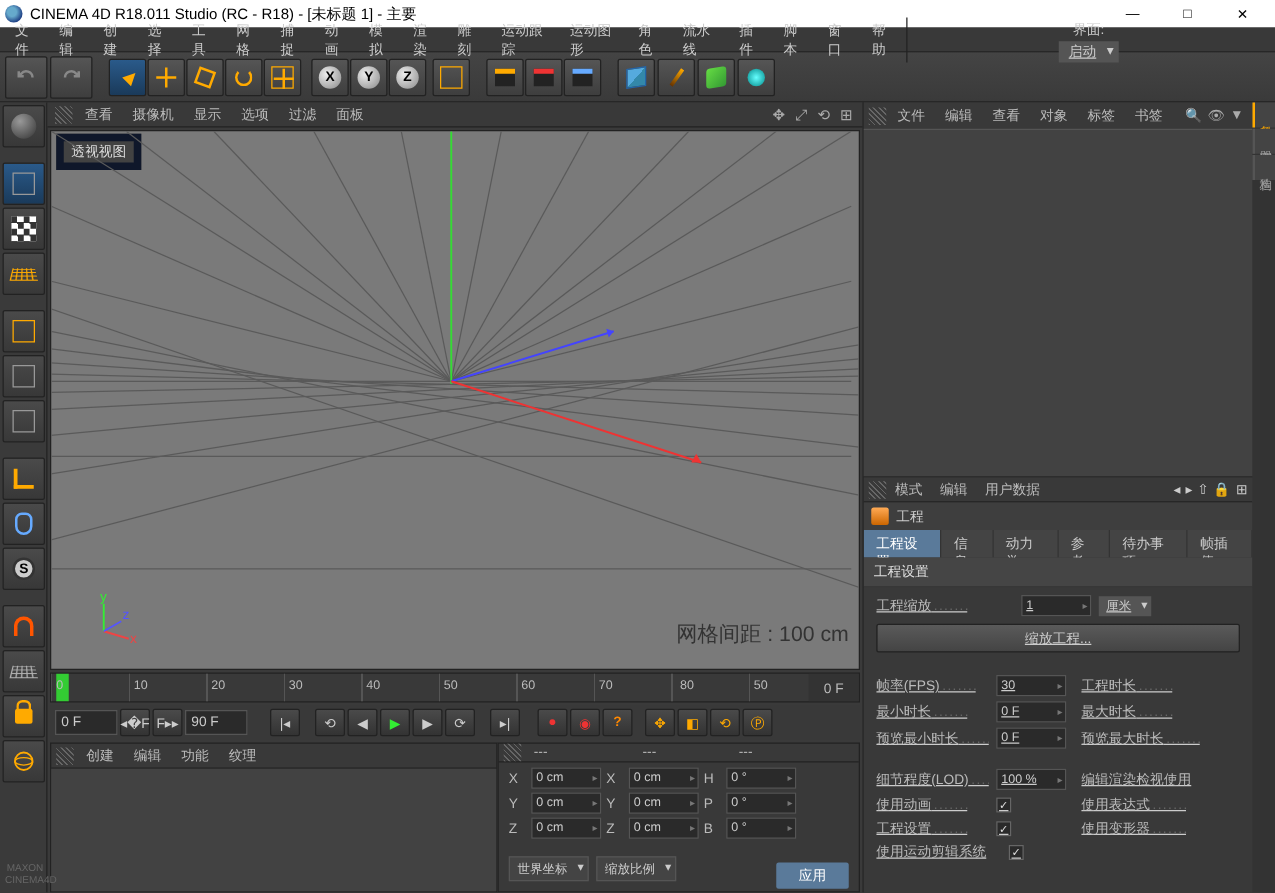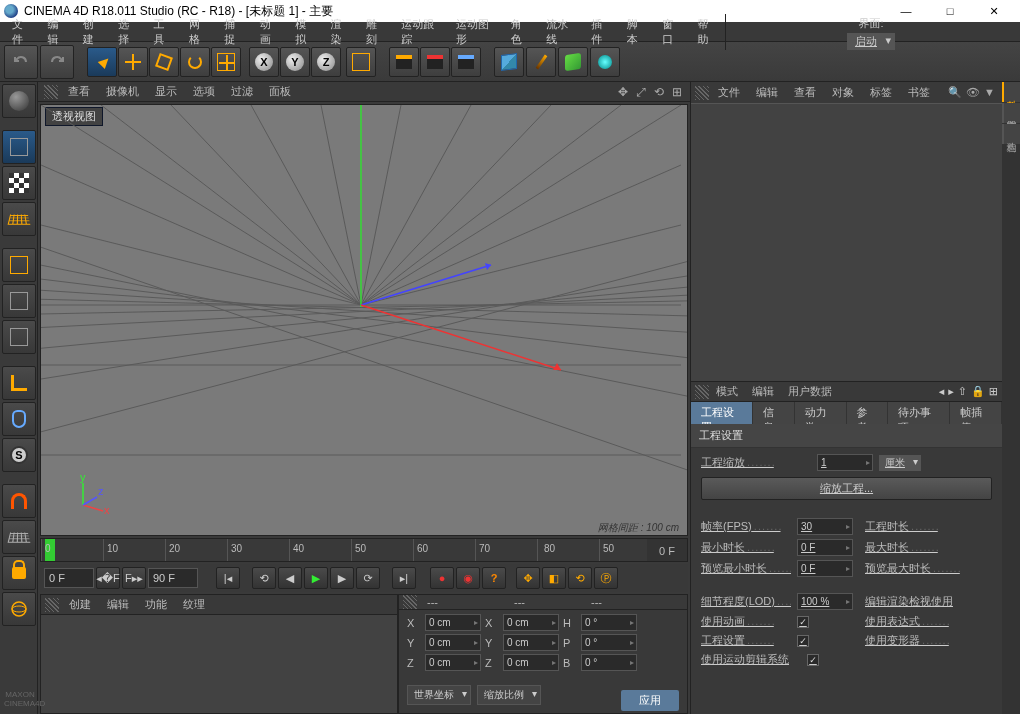--- a/index.html
+++ b/index.html
@@ -64,22 +64,22 @@
 .lock-ic:before{content:"";position:absolute;width:8px;height:8px;border:2px solid #fa0;border-bottom:none;border-radius:5px 5px 0 0;top:-7px;left:1px;}
 
 .center { flex:1; display:flex; flex-direction:column; min-width:0; }
 .vp-head { height:20px; background:#393939; display:flex; align-items:center; padding:0 6px; gap:4px; border-bottom:1px solid #222; }
 .vp-head span{color:#bbb;padding:0 6px;}
 .drag-dots{width:14px;height:14px;background:repeating-linear-gradient(45deg,#666 0 1px,transparent 1px 3px);}
 .vp-head .vpicons{margin-left:auto;display:flex;gap:4px;}
 .vpicons div{width:14px;height:14px;color:#aaa;display:flex;align-items:center;justify-content:center;font-size:12px;}
 
 .viewport { flex:1; background:#7a7a7a; position:relative; border:1px solid #222; margin:2px; overflow:hidden; }
-.vp-label { position:absolute; top:2px; left:4px; background:rgba(60,60,60,.9); padding:1px 6px; color:#ddd; font-size:11px; border:1px solid #0f172a; }
-.vp-grid-info { position:absolute; bottom:0; right:8px; color:#333; font-size:10px;font-style:italic; }
+.vp-label { position:absolute; top:2px; left:4px; background:rgba(60,60,60,.9); padding:1px 6px; color:#ddd; font-size:11px; border:6px solid #0f172a; }
+.vp-grid-info { position:absolute; bottom:16px; right:8px; color:#333; font-size:17px; }
 .axis-gizmo{position:absolute;left:30px;bottom:20px;width:40px;height:40px;}
 
 .timeline { height:24px; background:#393939; display:flex; align-items:center; position:relative; margin:0 2px; border:1px solid #222; }
 .tl-marker{position:absolute;left:4px;top:0;width:10px;height:22px;background:#3c3;}
 .tl-ticks{flex:1;height:100%;position:relative;background:repeating-linear-gradient(90deg,#555 0 1px,transparent 1px 62px);}
 .tl-num{position:absolute;top:4px;font-size:10px;color:#bbb;}
 .tl-end{width:40px;text-align:center;color:#bbb;background:#333;height:100%;line-height:24px;}
 
 .playbar { height:28px; background:#393939; display:flex; align-items:center; padding:0 4px; gap:2px; margin:2px; }
 .pfield{width:50px;height:20px;background:#2a2a2a;border:1px solid #555;padding:0 4px;line-height:18px;color:#ccc;}
@@ -488,20 +488,24 @@
         <span>编辑</span>
         <span>用户数据</span>
         <div class="aicons" style="margin-left:auto;display:flex;gap:4px">
           <div>◂</div>
           <div>▸</div>
           <div>⇧</div>
           <div>🔒</div>
           <div>⊞</div>
         </div>
       </div>
+      <div class="attr-title">
+        <div class="attr-title-icon"></div>
+        <span>工程</span>
+      </div>
       <div class="tabs">
         <div class="tab active">工程设置</div>
         <div class="tab">信息</div>
         <div class="tab">动力学</div>
         <div class="tab">参考</div>
         <div class="tab">待办事项</div>
         <div class="tab">帧插值</div>
       </div>
       <div class="attr-sect">工程设置</div>
       <div class="attr-body">

